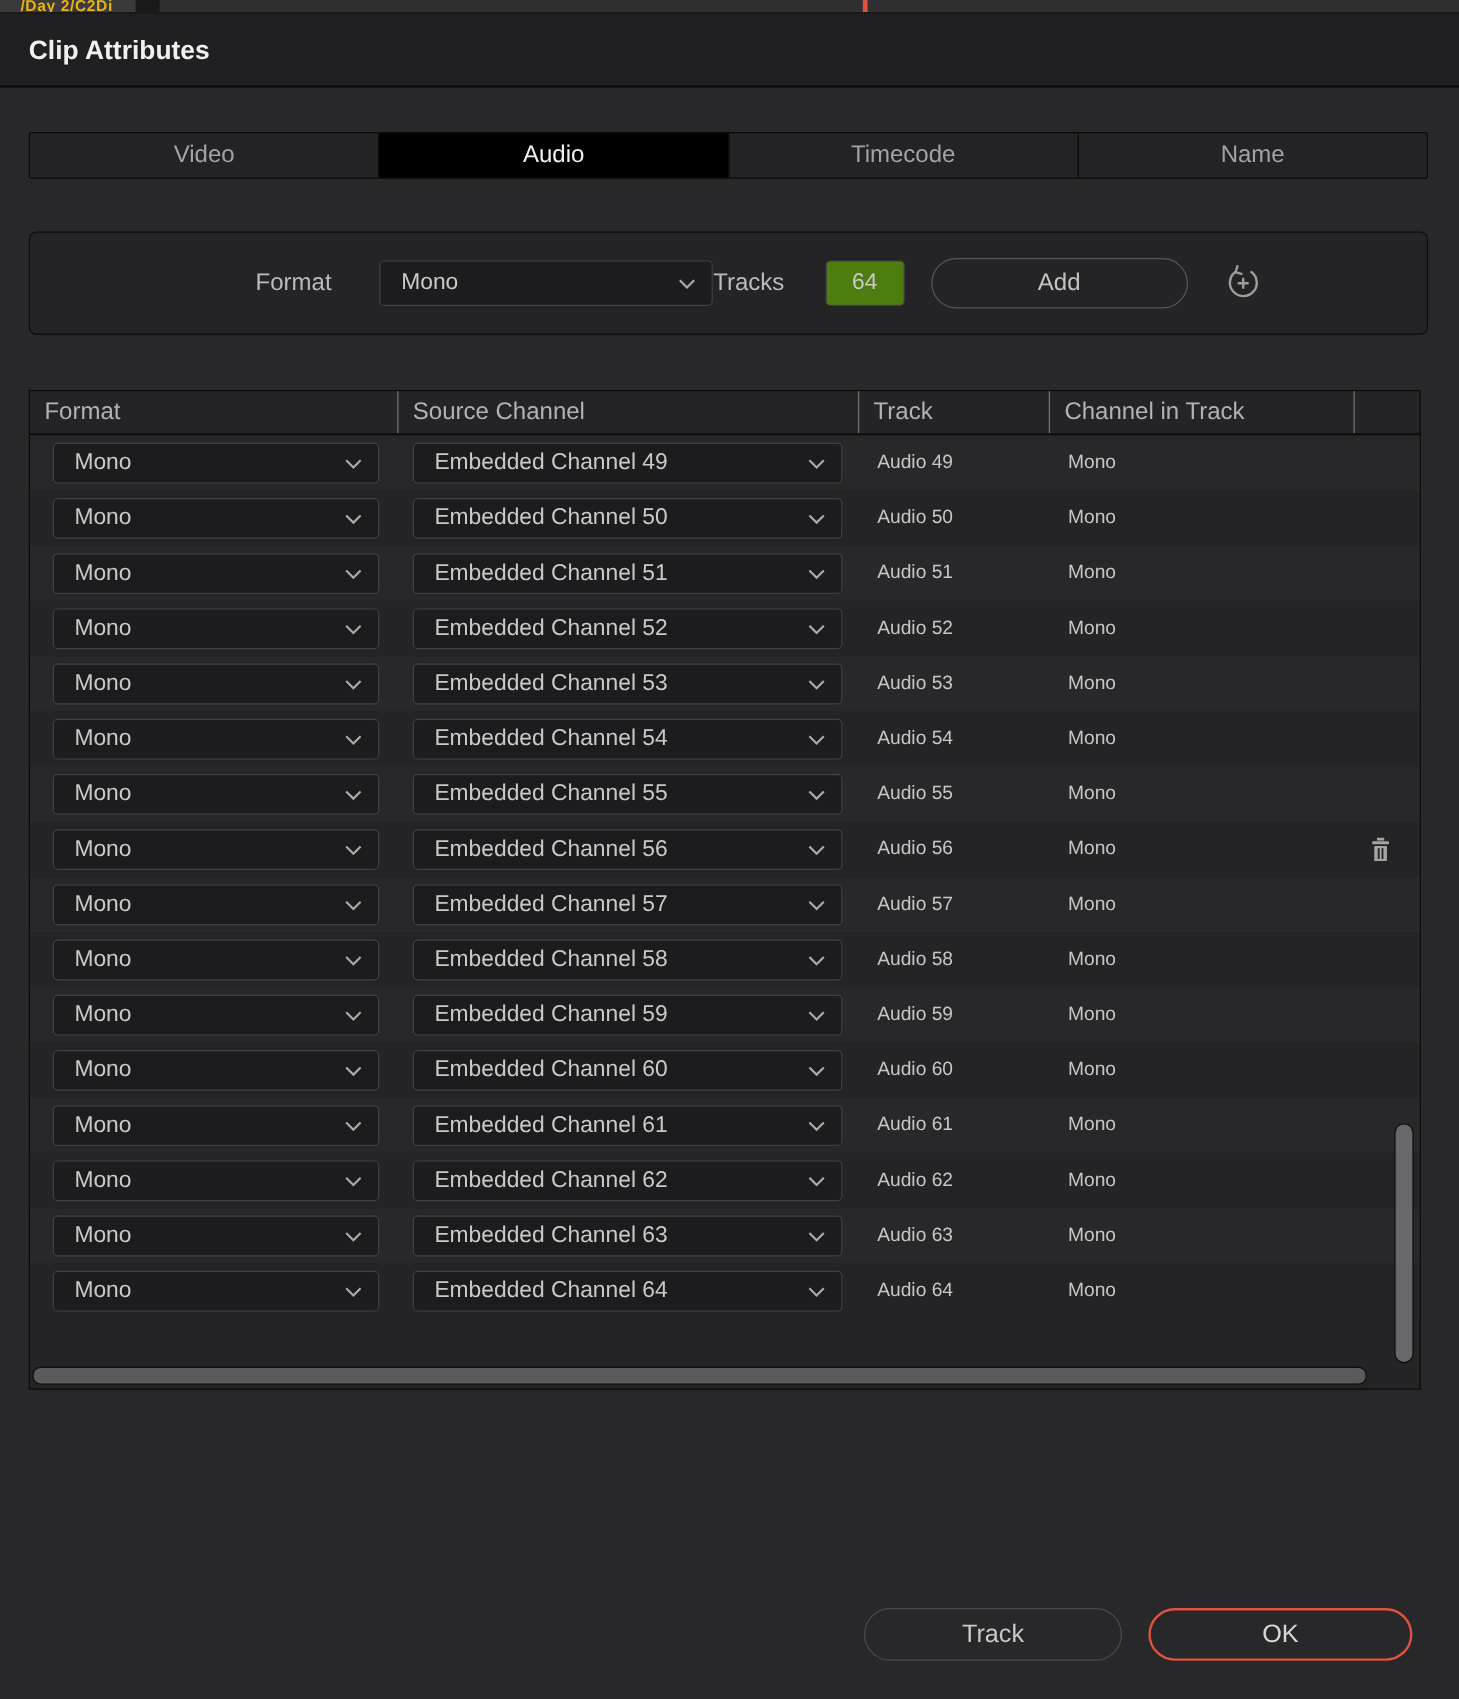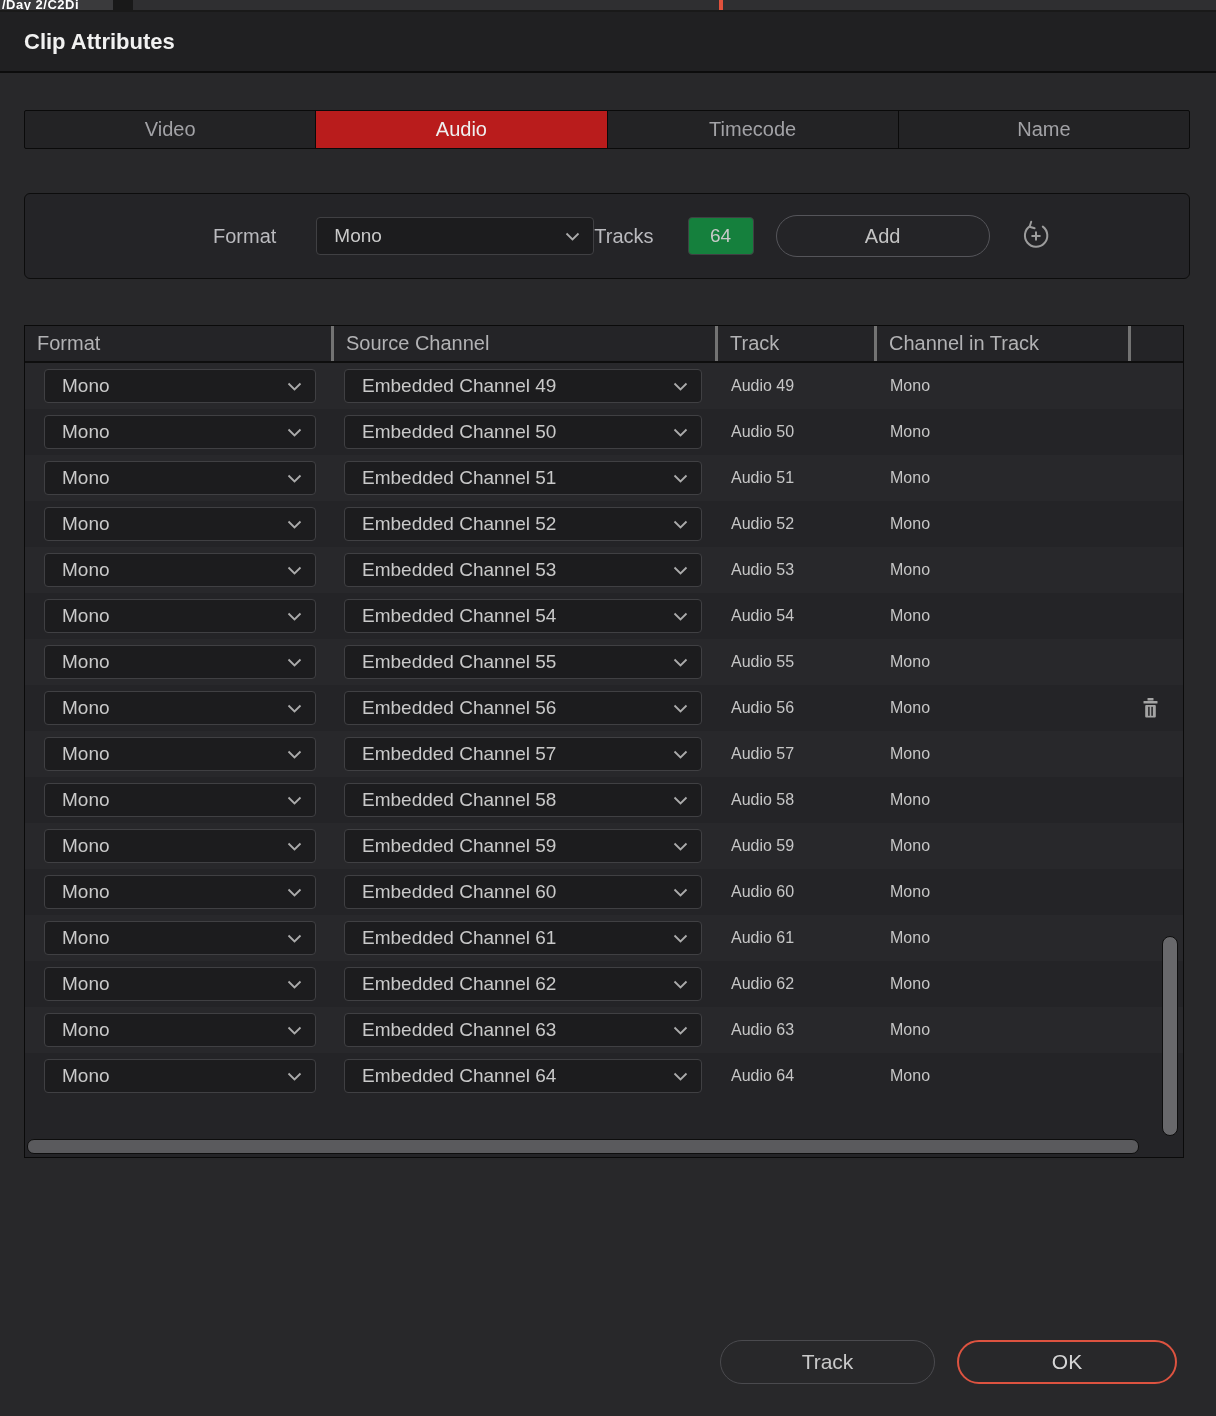--- a/index.html
+++ b/index.html
@@ -7,22 +7,22 @@
   body {
     width:1216px; height:1416px; position:relative; overflow:hidden;
     background:#28282a; font-family:"Liberation Sans", sans-serif;
     -webkit-font-smoothing:antialiased;
   }
 
   
   .peek { position:absolute; top:0; left:0; width:100%; height:12px; background:#191919; }
   .peek-tab {
     position:absolute; left:0; top:0; width:113px; height:10px; background:#3a3a3c;
-    color:#ffffff; font-size:13px; font-weight:bold; line-height:9px;
-    overflow:hidden; padding-left:2px; letter-spacing:.5px; white-space:nowrap;
+    color:#eab308; font-size:13px; font-weight:bold; line-height:9px;
+    overflow:hidden; padding-left:17px; letter-spacing:.5px; white-space:nowrap;
   }
   .peek-strip { position:absolute; left:133px; right:0; top:0; height:10px; background:#2f2f31; }
   .playhead { position:absolute; left:719px; top:0; width:4px; height:10px; background:#e0513c; }
 
   
   .titlebar {
     position:absolute; top:12px; left:0; width:100%; height:61px;
     background:#202022; border-bottom:2px solid #0c0c0c;
     display:flex; align-items:center;
   }
@@ -31,59 +31,59 @@
   
   .tabs {
     position:absolute; top:110px; left:24px; width:1166px; height:39px;
     display:flex; background:#232325; border:1px solid #0a0a0a; border-radius:2px;
   }
   .tab {
     flex:1; display:flex; align-items:center; justify-content:center;
     font-size:20px; color:#a2a2a6; border-left:1px solid #0a0a0a;
   }
   .tab:first-child { border-left:none; }
-  .tab.active { background:#b91c1c; color:#efefef; }
+  .tab.active { background:#000000; color:#efefef; }
 
   
   .format-panel {
     position:absolute; top:193px; left:24px; width:1166px; height:86px;
     background:#242427; border:1px solid #0c0c0c; border-radius:6px;
     display:flex; align-items:center;
   }
   .fp-label { font-size:20px; color:#bababe; white-space:nowrap; }
   .fp-format { margin-left:188px; }
   .fp-tracks { }
   .dropdown {
     background:#1c1c1e; border:1px solid #404043; border-radius:4px;
     display:flex; align-items:center; justify-content:space-between;
   }
   .dd-label { font-size:19px; color:#c9c9c9; padding-left:17px; white-space:nowrap; }
   .chev { margin-right:13px; display:flex; flex:none; }
   .dd-big { width:278px; height:38px; margin-left:40px; flex:none; }
   .num-input {
     width:66px; height:38px; margin-left:34px; flex:none;
-    background:#15803d; border:1px solid #404043; border-radius:4px;
+    background:#4d7c0f; border:1px solid #404043; border-radius:4px;
     color:#c9c9c9; font-size:19px; text-align:center; font-family:inherit;
   }
   .add-btn {
     width:214px; height:42px; margin-left:22px; flex:none;
     border:1px solid #55555a; border-radius:21px; background:transparent;
     color:#c3c3c3; font-size:20px; font-family:inherit;
   }
   .reset-btn { margin-left:30px; background:none; border:none; padding:0; display:flex; }
 
   
   .table {
     position:absolute; top:325px; left:24px; width:1160px; height:833px;
     background:#242427; border:1px solid #0a0a0a;
   }
   .thead { display:flex; height:37px; border-bottom:2px solid #0e0e0e; align-items:stretch; }
   .th {
     font-size:20px; color:#b2b2b4; padding-left:12px;
-    display:flex; align-items:center; border-left:3px solid #737373; white-space:nowrap;
+    display:flex; align-items:center; border-left:1px solid #737373; white-space:nowrap;
   }
   .th:first-child { border-left:none; }
   .th-format { width:306px; } .th-source { width:384px; }
   .th-track { width:159px; } .th-chan { width:254px; }
   .th-extra { flex:1; }
 
   .tbody { position:relative; }
   .row { height:46px; display:flex; align-items:center; position:relative; background:#242427; }
   .row:nth-child(odd) { background:#28282b; }
   .dd-fmt { width:272px; height:34px; margin-left:19px; flex:none; }

